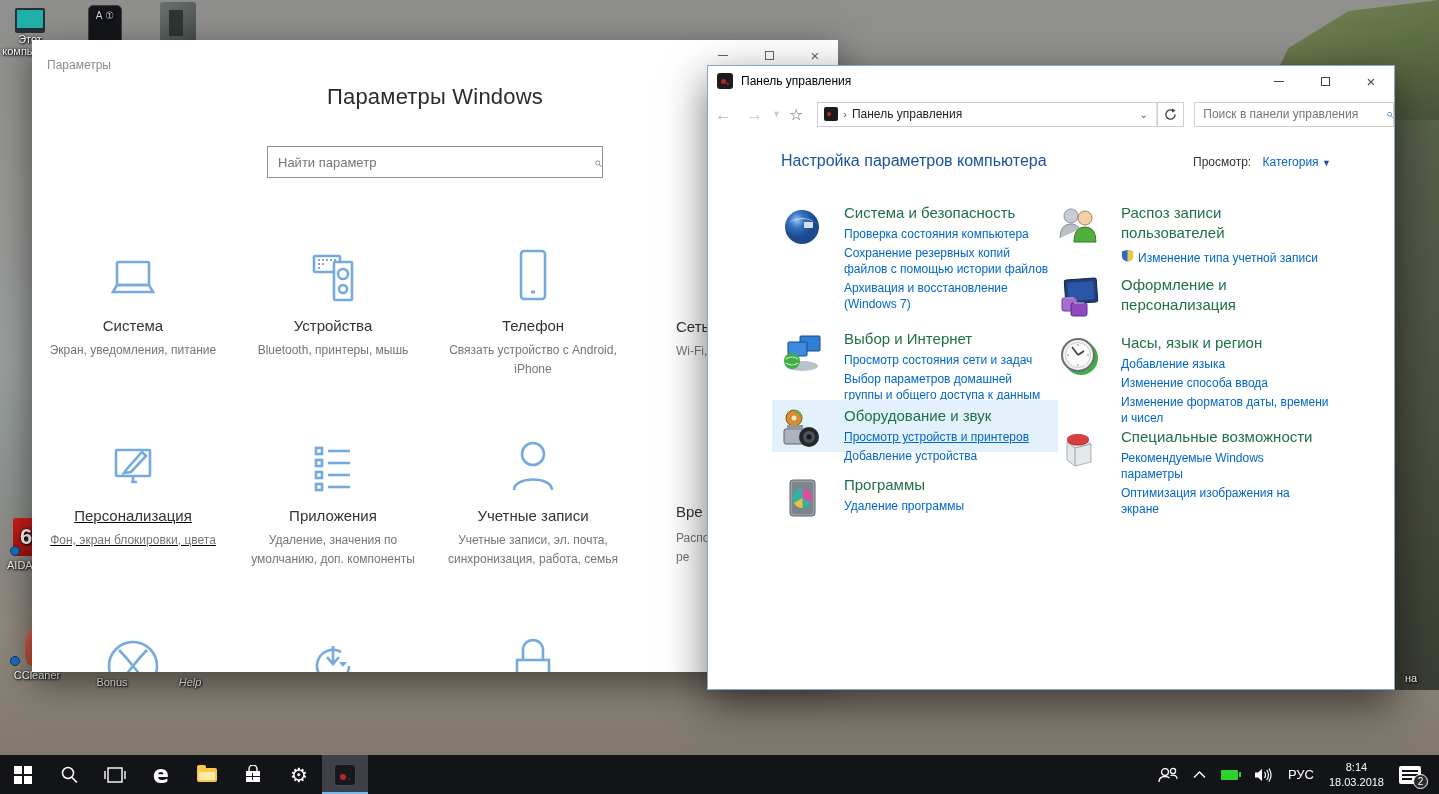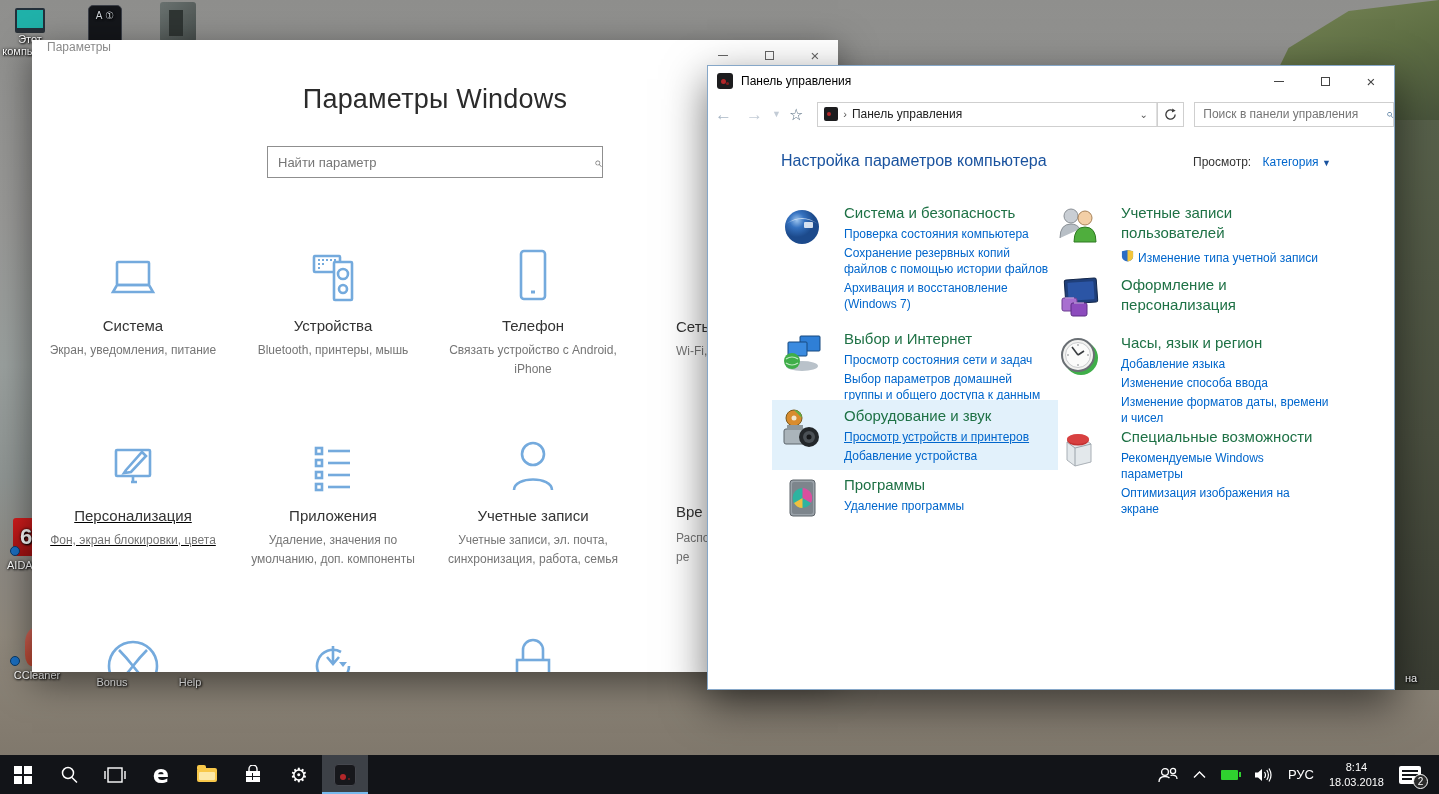--- a/index.html
+++ b/index.html
@@ -30,23 +30,23 @@
 
   
   .winbtn { width:46px; height:30px; display:flex; align-items:center; justify-content:center; }
   .g-min { display:block; width:10px; border-top:1px solid #444; }
   .g-max { display:block; width:9px; height:9px; border:1px solid #444; }
   .g-close { font-size:15px; color:#444; line-height:1; }
 
   
   #settings { position:absolute; left:32px; top:40px; width:806px; height:632px; background:#fff;
     box-shadow:0 10px 34px rgba(0,0,0,.5); z-index:10; overflow:hidden; }
-  #settings .s-title { position:absolute; left:15px; top:0; font-size:12px; color:#8a8a8a; }
+  #settings .s-title { position:absolute; left:15px; top:18px; font-size:12px; color:#8a8a8a; }
   #settings .s-controls { position:absolute; right:0; top:0; display:flex; }
-  .s-heading { position:absolute; left:0; top:44px; width:100%; text-align:center; font-size:27px; font-weight:300; color:#2b2b2b; letter-spacing:.2px; }
+  .s-heading { position:absolute; left:0; top:44px; width:100%; text-align:center; font-size:22px; font-weight:300; color:#2b2b2b; letter-spacing:.2px; }
   .s-search { position:absolute; left:235px; top:106px; width:336px; height:32px; border:1px solid #8f8f8f; background:#fff; display:flex; align-items:center; }
   .s-search input { flex:1; border:0; outline:0; font-size:13px; color:#ec4899; padding:0 10px; font-family:inherit; background:transparent; }
   .s-search .mag { color:#777; font-size:14px; padding-right:10px; transform:scaleX(-1); }
 
   .tile { position:absolute; width:200px; text-align:center; cursor:default; }
   .ticon { height:64px; display:flex; align-items:flex-end; justify-content:center; }
   .ticon svg { stroke:#74aadd; fill:none; stroke-width:2.6; }
   .t-title { font-size:15px; color:#333; margin-top:13px; }
   .t-sub { font-size:12px; color:#757575; line-height:1.6; margin-top:7px; padding:0 14px; }
   .tile-frag { position:absolute; text-align:left; }
@@ -134,21 +134,21 @@
   </div>
   <div class="dicon" style="left:8px;top:628px;width:58px;">
     <div class="glyph ccg">
         <span class="dot-badge" style="left:2px;top:28px;"></span>
       </div>
     <div>CCleaner</div>
   </div>
   <div class="dicon" style="left:86px;top:676px;width:52px;">
     <div>Bonus</div>
   </div>
-  <div class="dicon" style="left:168px;top:676px;width:44px;">
+  <div class="dicon" style="left:168px;top:676px;width:44px;font-style:italic;">
     <div>Help</div>
   </div>
   <div class="dicon" style="left:1396px;top:672px;width:30px;">
     <div>на</div>
   </div>
 </div>
 
 <div id="settings">
   <div class="s-title">Параметры</div>
   <div class="s-controls">
@@ -357,21 +357,21 @@
           <path d="M6 29 Q12 25 18 29 M6 33 Q12 37 18 33" stroke="#bfe8c2" fill="none" stroke-width="1.2"></path>
         </svg>
     </div>
     <div class="ctext">
       <h3>Выбор и Интернет</h3>
       <a href="#">Просмотр состояния сети и задач</a>
       <a href="#">Выбор параметров домашней группы и общего доступа к данным</a>
     </div>
   </div>
 
-  <div class="cat hl" style="left:64px;top:334px;height:70px;">
+  <div class="cat hl" style="left:64px;top:334px;height:52px;">
     <div class="cicon">
       <svg width="44" height="44" viewBox="0 0 44 44">
           <circle cx="14" cy="11" r="8" fill="#d88c2e"></circle>
           <circle cx="14" cy="11" r="8" fill="none" stroke="#7a5a1e"></circle>
           <path d="M14 3 A8 8 0 0 1 22 11" fill="#5fae47"></path>
           <circle cx="14" cy="11" r="2.5" fill="#f2e6cf"></circle>
           <rect x="4" y="22" width="30" height="15" rx="2" fill="#aab4ba" stroke="#5c666c"></rect>
           <rect x="7" y="18" width="16" height="5" fill="#8e999f"></rect>
           <circle cx="29" cy="30" r="10" fill="#23272a"></circle>
           <circle cx="29" cy="30" r="6" fill="#4a5055"></circle>
@@ -404,21 +404,21 @@
   <div class="cat" style="left:341px;top:131px;">
     <div class="cicon">
       <svg width="44" height="44" viewBox="0 0 44 44">
           <circle cx="14" cy="12" r="7" fill="#c9ced4" stroke="#8a9096"></circle>
           <path d="M3 34 Q3 20 14 20 Q20 20 23 25" fill="#b8bfc6" stroke="#8a9096"></path>
           <circle cx="28" cy="14" r="7" fill="#f3cfa6" stroke="#a8835a"></circle>
           <path d="M17 38 Q17 23 28 23 Q39 23 39 38 Z" fill="#4fae3d" stroke="#2f7a22"></path>
         </svg>
     </div>
     <div class="ctext">
-      <h3>Учетные записи пользователей</h3>
+      <h3>Распоз записи пользователей</h3>
       <span class="shield-line">
         <svg width="13" height="13" viewBox="0 0 14 14" style="margin-top:1px;flex:none;">
             <path d="M7 1 L13 2.5 V8 C13 11 10 13 7 13.5 C4 13 1 11 1 8 V2.5 Z" fill="#2b6cc4"></path>
             <path d="M7 1 L13 2.5 V8 C13 11 10 13 7 13.5 Z" fill="#f2c53d"></path>
           </svg>
         <a href="#">Изменение типа учетной записи</a>
       </span>
     </div>
   </div>
 

